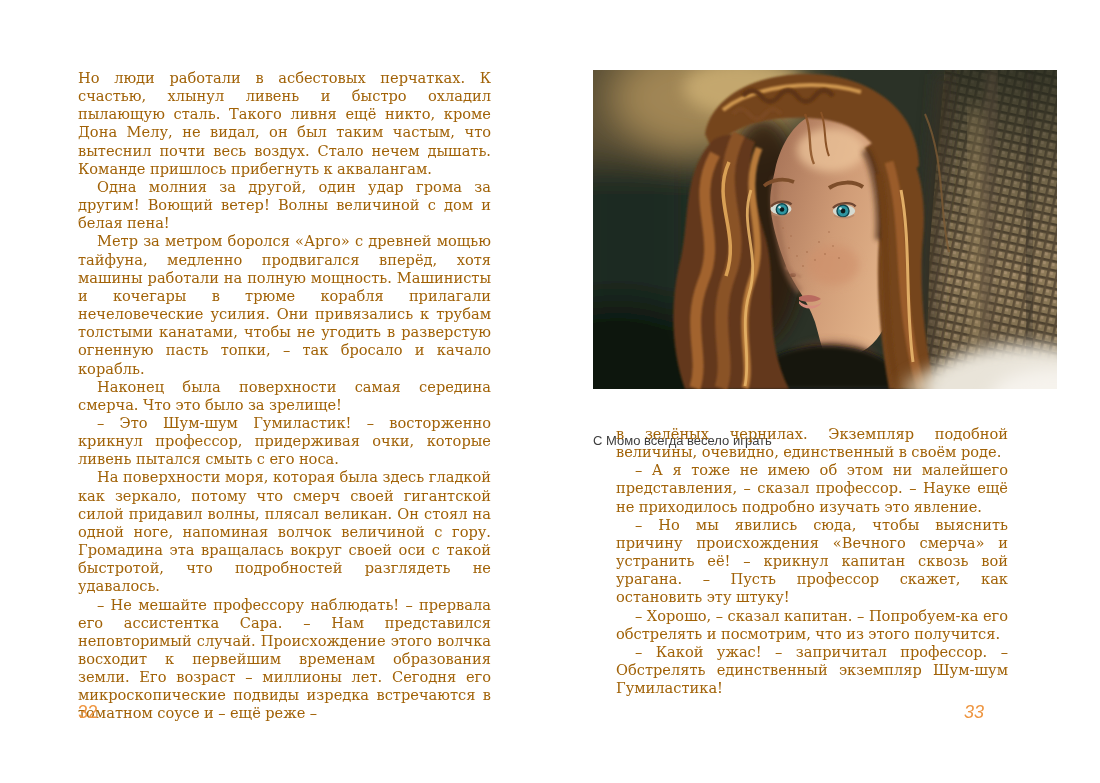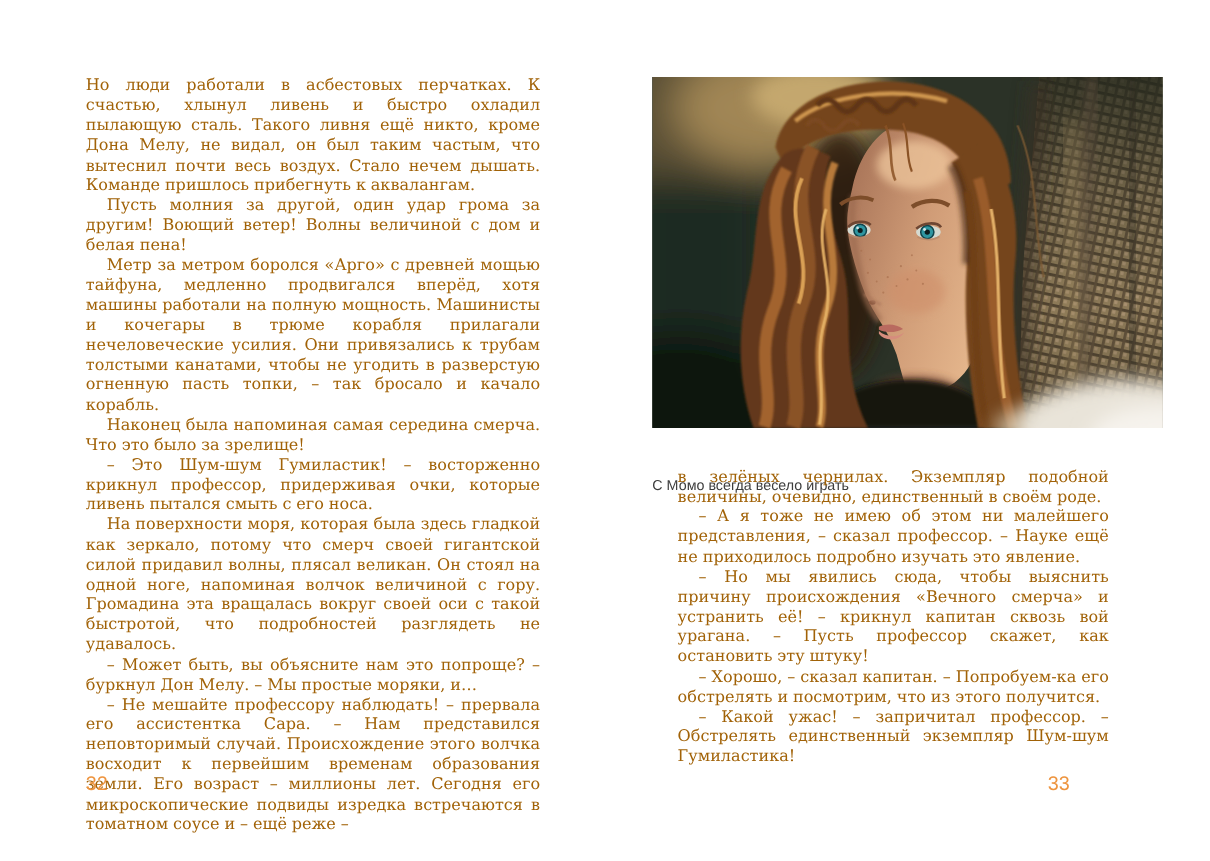--- a/index.html
+++ b/index.html
@@ -12,35 +12,34 @@
   #left-text{left:78px;top:69px;width:413px;}
   #right-text{left:616px;top:425px;width:392px;}
   .photo{position:absolute;left:593px;top:70px;width:464px;height:319px;overflow:hidden;
          background:#2b3227;}
   .photo svg{display:block;}
   .caption{position:absolute;left:593px;top:398px;font-family:"Liberation Sans", sans-serif;
            font-size:13px;color:#3d3d3d;margin-top:35px;}
   .pagenum{position:absolute;top:702px;font-family:"Liberation Sans", sans-serif;
            font-size:18px;color:#EE9540;}
   #pn-left{left:78px;text-align:center;}
-  #pn-right{left:912px;width:101px;text-align:center;}
+  #pn-right{left:964px;width:101px;text-align:left;font-style:italic;}
 </style>
 </head>
 <body>
 
 <div class="spread">
 
   <div id="left-text" class="text-col">
       <p>Но люди работали в асбестовых перчатках. К счастью, хлынул ливень и быстро охладил пылающую сталь. Такого ливня ещё никто, кроме Дона Мелу, не видал, он был таким частым, что вытеснил почти весь воздух. Стало нечем дышать. Команде пришлось прибегнуть к аквалангам.</p>
-      <p class="indent">Пусть молния за другой, один удар грома за другим! Воющий ветер! Волны величиной с дом и белая пена!</p>
+      <p class="indent">Одна молния за другой, один удар грома за другим! Воющий ветер! Волны величиной с дом и белая пена!</p>
       <p class="indent">Метр за метром боролся «Арго» с древней мощью тайфуна, медленно продвигался вперёд, хотя машины работали на полную мощность. Машинисты и кочегары в трюме корабля прилагали нечеловеческие усилия. Они привязались к трубам толстыми канатами, чтобы не угодить в разверстую огненную пасть топки, – так бросало и качало корабль.</p>
-      <p class="indent">Наконец была напоминая самая середина смерча. Что это было за зрелище!</p>
+      <p class="indent">Наконец была поверхности самая середина смерча. Что это было за зрелище!</p>
       <p class="indent">– Это Шум-шум Гумиластик! – восторженно крикнул профессор, придерживая очки, которые ливень пытался смыть с его носа.</p>
       <p class="indent">На поверхности моря, которая была здесь гладкой как зеркало, потому что смерч своей гигантской силой придавил волны, плясал великан. Он стоял на одной ноге, напоминая волчок величиной с гору. Громадина эта вращалась вокруг своей оси с такой быстротой, что подробностей разглядеть не удавалось.</p>
-      <p class="indent">– Может быть, вы объясните нам это попроще? – буркнул Дон Мелу. – Мы простые моряки, и…</p>
       <p class="indent">– Не мешайте профессору наблюдать! – прервала его ассистентка Сара. – Нам представился неповторимый случай. Происхождение этого волчка восходит к первейшим временам образования земли. Его возраст – миллионы лет. Сегодня его микроскопические подвиды изредка встречаются в томатном соусе и – ещё реже –</p>
     </div>
 
   <div class="photo">
     <svg role="img" viewBox="0 0 464 319" width="464" height="319" preserveAspectRatio="none" aria-label="Портрет девочки с рыжими кудрявыми волосами и голубыми глазами на тёмном фоне, справа мешковина">
       <defs>
         <filter id="f18" x="-60%" y="-60%" width="220%" height="220%">
             <feGaussianBlur stdDeviation="18"></feGaussianBlur>
           </filter>
         <filter id="f8" x="-60%" y="-60%" width="220%" height="220%">

